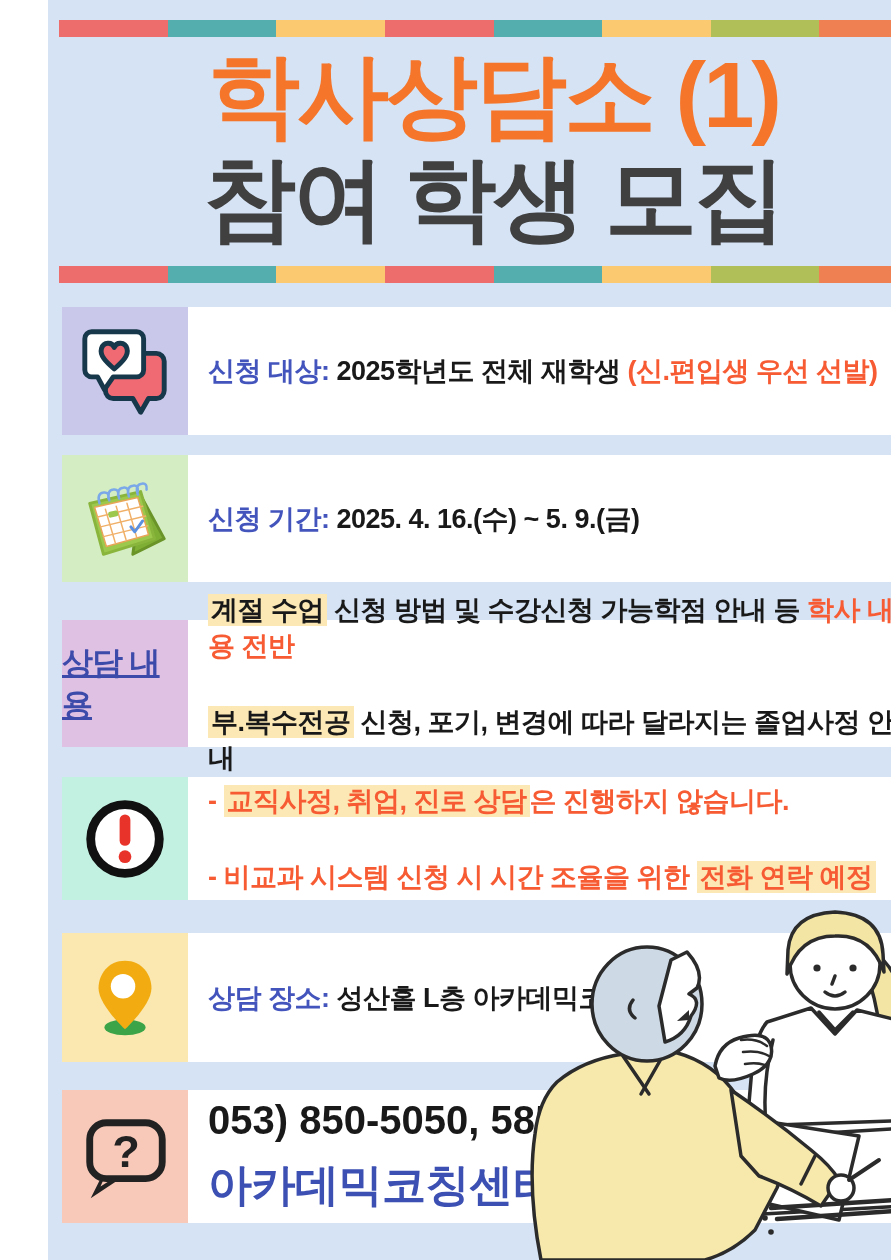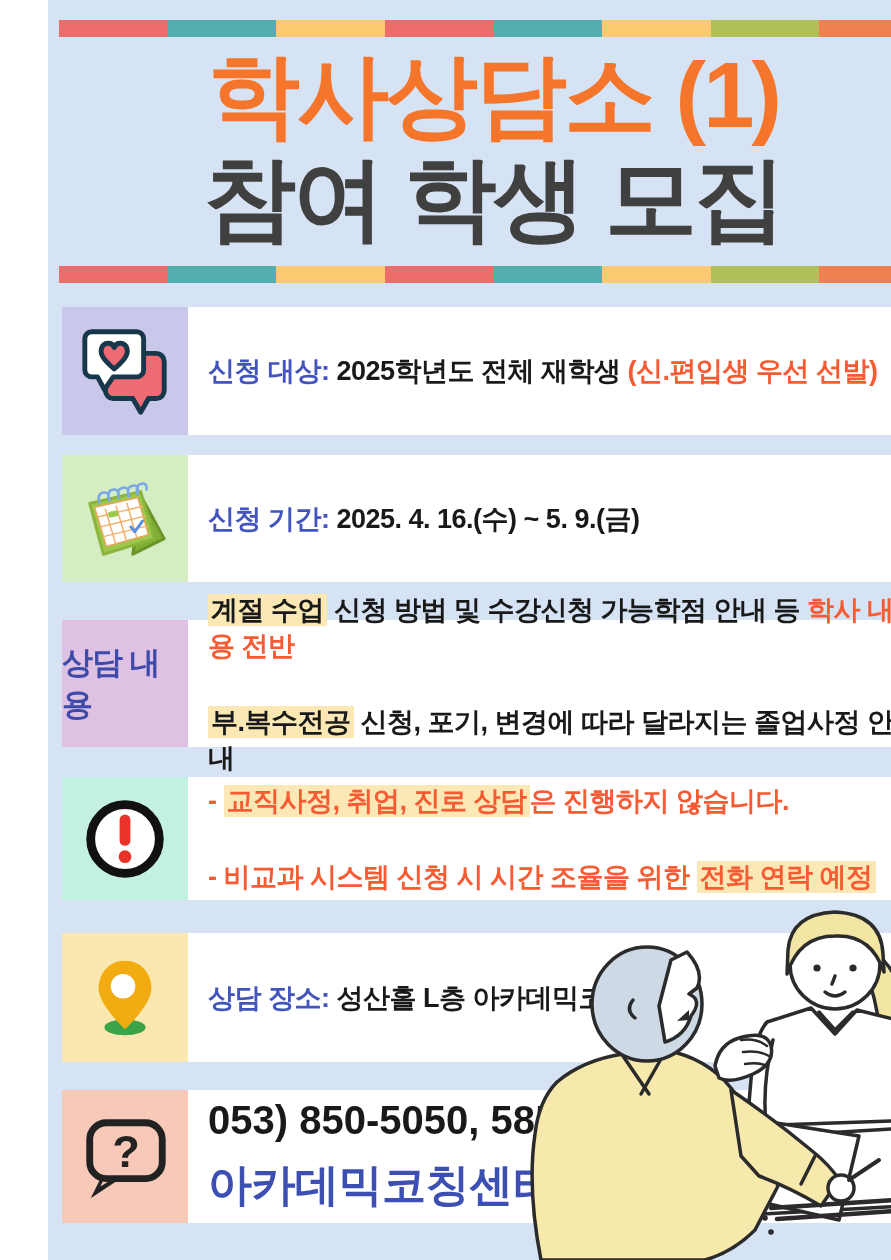--- a/index.html
+++ b/index.html
@@ -106,21 +106,21 @@
         </g>
       </svg>
     </div>
     <div class="card-body">
       <p class="line"><span class="t-label">신청 기간:</span><span class="t-dark"> 2025. 4. 16.(수) ~ 5. 9.(금)</span></p>
     </div>
   </section>
 
   <section class="card card-3">
     <div class="icon-box" style="background-color: rgb(223, 193, 227);">
-      <span class="box-label" style="color: rgb(60, 74, 170);">상담 내용</span>
+      <span class="box-label" style="color: rgb(60, 74, 170); text-decoration: underline;">상담 내용</span>
     </div>
     <div class="card-body">
       <p class="line"><span class="t-dark hl">계절 수업</span><span class="t-dark"> 신청 방법 및 수강신청 가능학점 안내 등 </span><span class="t-accent">학사 내용 전반</span></p>
       <p class="line"><span class="t-dark hl">부.복수전공</span><span class="t-dark"> 신청, 포기, 변경에 따라 달라지는 졸업사정 안내</span></p>
     </div>
   </section>
 
   <section class="card card-4">
     <div class="icon-box" style="background-color: rgb(194, 241, 226);">
       <svg viewBox="0 0 100 100">

